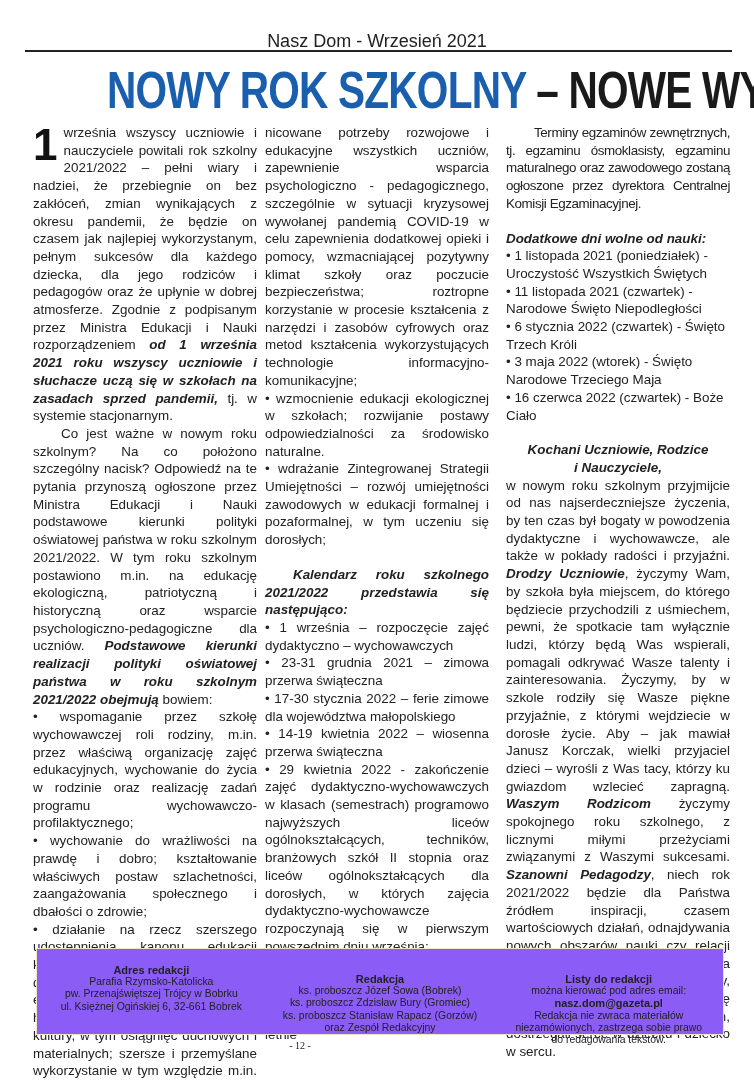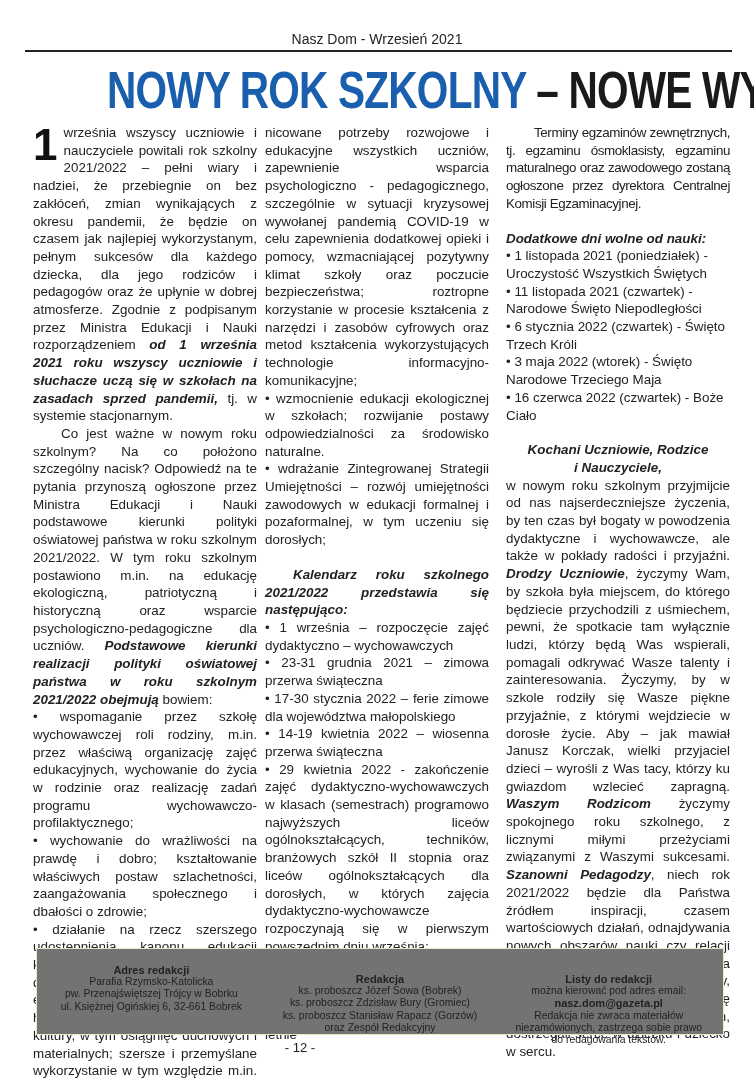--- a/index.html
+++ b/index.html
@@ -1,44 +1,44 @@
 <!DOCTYPE html>
 <html><head>
 <meta charset="utf-8">
 <style>
   html, body { margin: 0; padding: 0; background: #ffffff; }
   body { width: 754px; height: 1082px; position: relative; overflow: hidden;
          font-family: "Liberation Sans", sans-serif; color: #222; }
   .running-head { position: absolute; top: 31px; left: 0; width: 754px; text-align: center;
-                  font-size: 14px; color: #222; }
+                  font-size: 18px; color: #222; }
   .head-rule { position: absolute; top: 50px; left: 25px; width: 707px; height: 2px; background: #222; }
   .title { position: absolute; top: 60px; left: 30px; width: 700px; text-align: center;
            font-family: "Liberation Sans", sans-serif; font-weight: bold; font-size: 52px;
            line-height: 60px; letter-spacing: -1px; white-space: nowrap;
            transform: scaleX(0.78); transform-origin: center; }
   .title .blue { color: #1a5fae; }
   .title .black { color: #1a1a1a; }
   .col { position: absolute; top: 124px; font-size: 13.4px; line-height: 17.7px; text-align: justify; }
   .col p { margin: 0; }
   .c1 { left: 33px; width: 224px; }
   .c2 { left: 265px; width: 224px; }
   .c3 { left: 471px; width: 224px; margin-left: 35px; }
   .indent { text-indent: 28px; }
   .drop { float: left; font-size: 44px; line-height: 38px; font-weight: bold; margin: 2px 6px 0 0; color: #111; }
   .bi { font-weight: bold; font-style: italic; }
   .b { font-weight: normal; }
   .center { text-align: center; }
   .gap { height: 17px; }
   .tight { letter-spacing: -0.4px; }
   .footer-box { position: absolute; top: 948px; left: 36px; width: 686px; height: 85px;
-                background: #737373; border: 1px solid #ece6c4; display: flex; }
+                background: #8b5cf6; border: 1px solid #ece6c4; display: flex; }
   .fcol { flex: 1; text-align: center; font-size: 10.4px; line-height: 12.2px; color: #222; padding-top: 24px; }
   .fcol .fh { font-weight: bold; font-size: 11px; }
   .fcol.c-a { padding-top: 15px; }
-  .page-num { position: absolute; top: 1040px; left: 0; width: 600px; text-align: center; font-size: 13px; color: #222; }
+  .page-num { position: absolute; top: 1040px; left: 0; width: 600px; text-align: center; font-size: 10px; color: #222; font-family: Liberation Serif, serif; }
 </style>
 </head>
 <body>
 
 <div class="running-head">Nasz Dom - Wrzesień 2021</div>
 <div class="head-rule"></div>
 
 <h1 class="title" style="margin:0;">
   <span class="blue">NOWY ROK SZKOLNY</span><span class="black"> – </span><span class="black">NOWE WYZWANIA</span>
 </h1>

